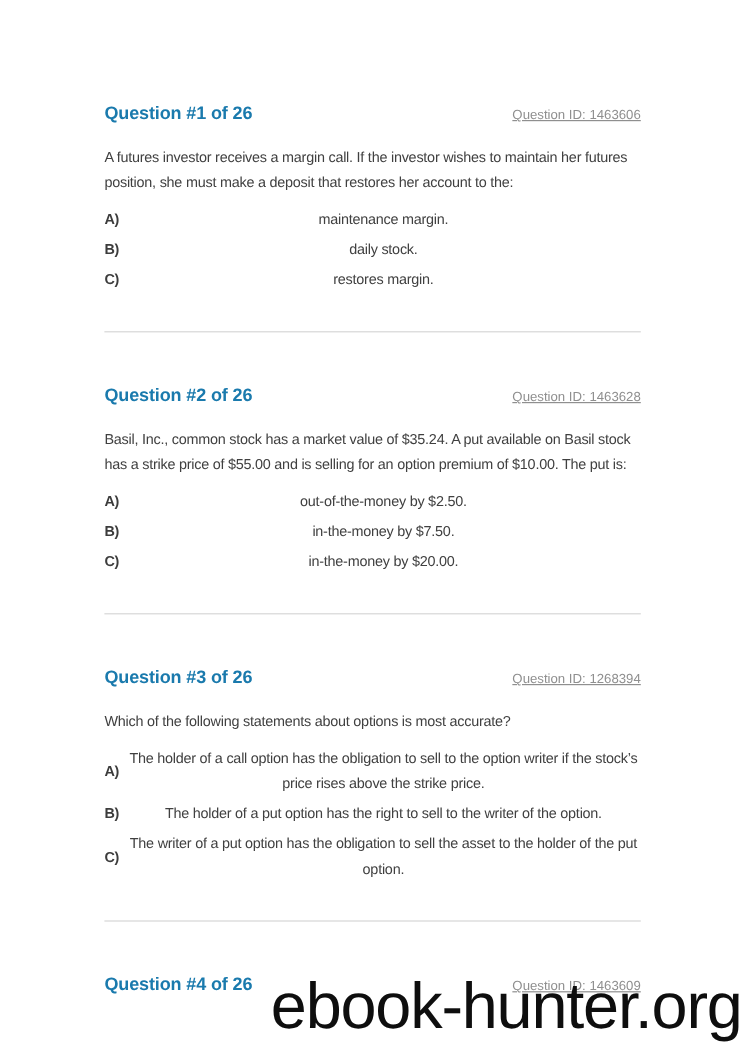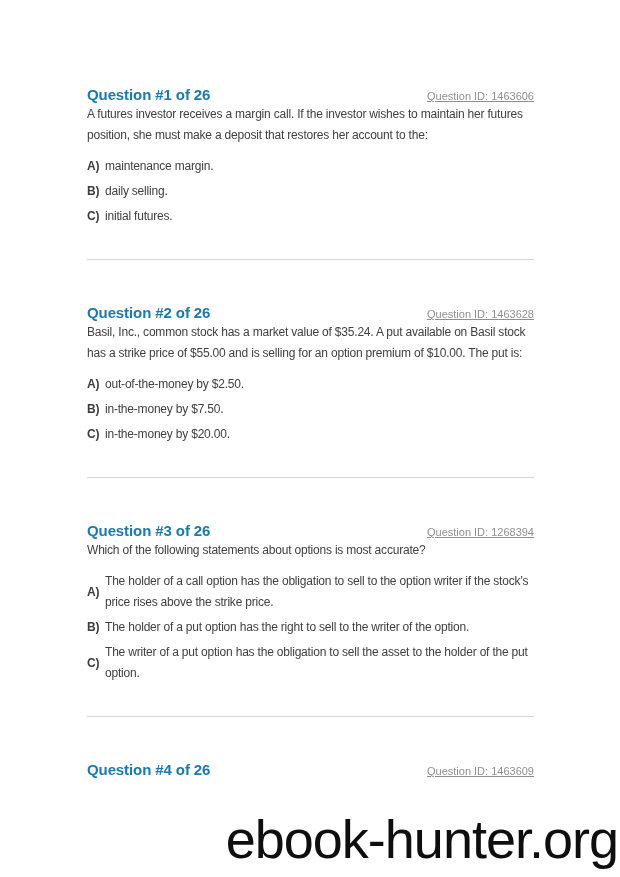--- a/index.html
+++ b/index.html
@@ -45,20 +45,21 @@
     color: #1a7aad;
     letter-spacing: -0.1px;
   }
   .q-id {
     font-size: 11px;
     line-height: 15px;
     color: #8f8f8f;
     text-decoration: underline;
   }
   .q-body {
+    margin-top: 17px;
     font-size: 12px;
     line-height: 21px;
     letter-spacing: -0.2px;
     color: #404040;
   }
   .q-em {
   }
   .q-options {
     margin-top: 10px;
   }
@@ -73,20 +74,21 @@
   }
   .option-label {
     flex: none;
     width: 18px;
     font-weight: bold;
     color: #3c3c3c;
   }
   .option-text {
     flex: 1;
     color: #404040;
+    text-align: center;
   }
   .watermark {
     position: absolute;
     top: 809px;
     right: 2px;
     font-size: 54px;
     line-height: 60px;
     font-weight: normal;
     color: #0e0e0e;
     letter-spacing: -1px;
@@ -105,25 +107,25 @@
         <span class="q-id">Question ID: 1463606</span>
       </div>
       <div class="q-body"><span>A futures investor receives a margin call. If the investor wishes to maintain her futures position, she must make a deposit that restores her account to the:</span><span class="q-em"></span><span></span></div>
       <div class="q-options">
         <div class="option">
           <span class="option-label">A)</span>
           <span class="option-text">maintenance margin.</span>
         </div>
         <div class="option">
           <span class="option-label">B)</span>
-          <span class="option-text">daily selling.</span>
+          <span class="option-text">daily stock.</span>
         </div>
         <div class="option">
           <span class="option-label">C)</span>
-          <span class="option-text">initial futures.</span>
+          <span class="option-text">restores margin.</span>
         </div>
       </div>
     </div>
 
     <div class="question">
       <div class="q-head">
         <span class="q-title">Question #2 of 26</span>
         <span class="q-id">Question ID: 1463628</span>
       </div>
       <div class="q-body"><span>Basil, Inc., common stock has a market value of $35.24. A put available on Basil stock has a strike price of $55.00 and is selling for an option premium of $10.00. The put is:</span><span class="q-em"></span><span></span></div>

